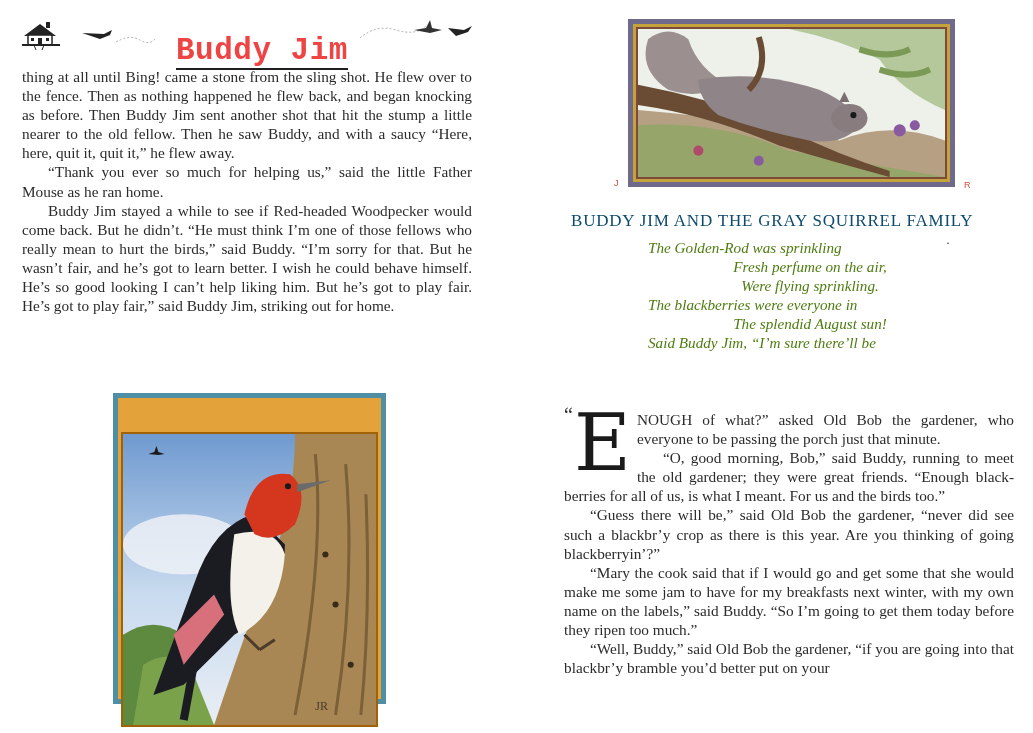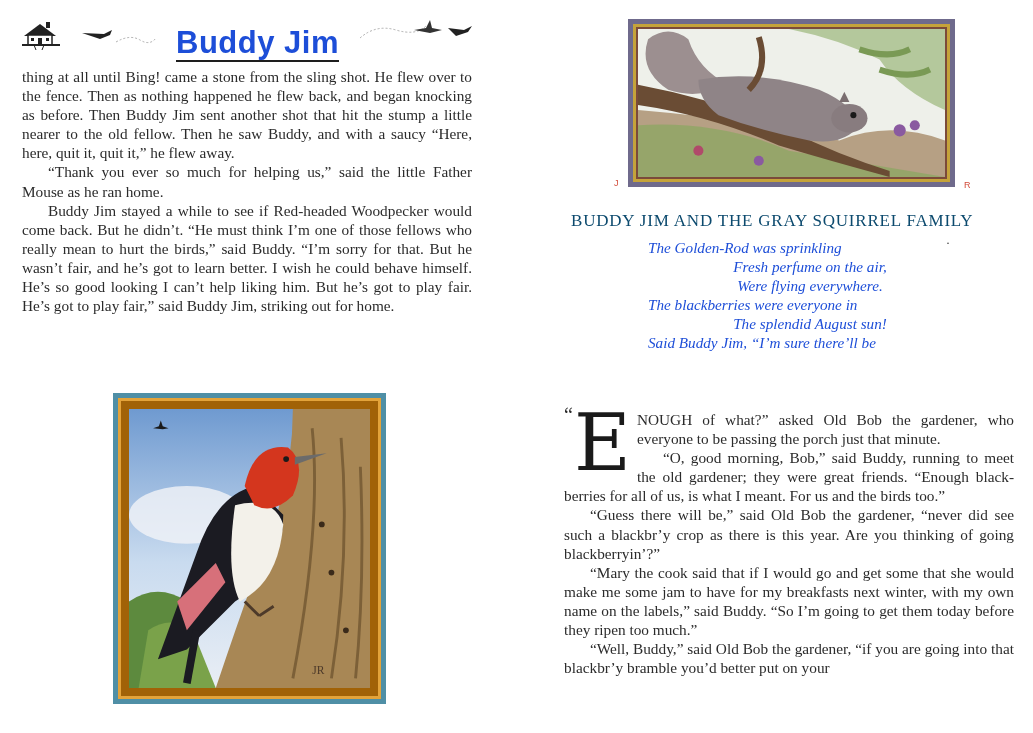--- a/index.html
+++ b/index.html
@@ -7,57 +7,57 @@
     width: 1033px; height: 733px; background: #ffffff; position: relative; overflow: hidden;
     font-family: "Liberation Serif", "DejaVu Serif", serif; color: #2a2a2a;
   }
   .page { position: absolute; top: 0; height: 733px; }
   .page-left { left: 0; width: 490px; }
   .page-right { left: 540px; width: 493px; }
 
   
   .running-head { position: absolute; left: 18px; top: 14px; width: 460px; height: 44px; }
   .head-title {
-    position: absolute; left: 158px; top: 12px; font-size: 31px; font-weight: bold;
-    letter-spacing: 0.5px; color: #1d4ed8; border-bottom: 2px solid #1e1e1e; line-height: 34px;
-    font-family: Liberation Sans, sans-serif;
+    position: absolute; left: 158px; top: 20px; font-size: 31px; font-weight: bold;
+    letter-spacing: 0.5px; color: #ef4444; border-bottom: 2px solid #1e1e1e; line-height: 34px;
+    font-family: Liberation Mono, monospace;
   }
   .head-orn { position: absolute; top: 6px; }
 
   .body-text {
     position: absolute; font-size: 15.3px; line-height: 19.1px; text-align: justify;
     text-align-last: left; color: #2b2b2b;
   }
   .body-text p { margin: 0; }
   .body-text p.indent { text-indent: 26px; }
 
   .left-text { left: 22px; top: 67px; width: 450px; }
 
   
   .plate { position: absolute; box-sizing: border-box; }
   .plate-woodpecker {
     left: 113px; top: 393px; width: 273px; height: 311px;
     border: 5px solid #4f8fa6; background: #e3a33a; padding: 3px;
   }
-  .plate-woodpecker .inner { width: 100%; height: 100%; border: 8px solid #a16207; box-sizing: border-box; overflow: hidden; }
+  .plate-woodpecker .inner { width: 100%; height: 100%; border: 2px solid #a16207; box-sizing: border-box; overflow: hidden; margin-top: 31px; }
   .plate-squirrel {
     left: 628px; top: 19px; width: 327px; height: 168px;
     border: 5px solid #6f6a8c; background: #c5a33a; padding: 3px;
   }
   .plate-squirrel .inner { width: 100%; height: 100%; border: 2px solid #7b4a3a; box-sizing: border-box; overflow: hidden; }
   .plate svg { display: block; width: 100%; height: 100%; }
   .plate-mark { position: absolute; font-size: 9px; color: #d24b3a; font-family: "Liberation Sans", sans-serif; }
 
   .chapter-title {
     position: absolute; left: 571px; top: 211px; width: 440px; font-size: 17px;
     letter-spacing: 0.8px; color: #0c4a6e; white-space: nowrap;
   }
   .poem {
     position: absolute; left: 648px; top: 238px; width: 300px;
-    font-style: italic; font-size: 15.2px; line-height: 19px; color: #1d4ed8;
+    font-style: italic; font-size: 15.2px; line-height: 19px; color: #4d7c0f;
   }
   .poem .line { white-space: nowrap; }
   .poem .line.in { padding-left: 24px; text-align: center; }
   .poem-dot { position: absolute; left: 946px; top: 236px; font-size: 12px; }
 
   .right-text { left: 564px; top: 410px; width: 450px; }
   .drop-quote { position: absolute; left: 564px; top: 404px; font-size: 20px; }
   .drop-cap {
     float: left; font-size: 78px; line-height: 62px; margin: 2px 6px 0 10px; color: #1a1a1a;
     font-family: "DejaVu Serif", serif;
@@ -156,21 +156,21 @@
   </div>
 </div>
 <div class="plate-mark" style="left:614px;top:178px">J</div>
 <div class="plate-mark" style="left:964px;top:180px">R</div>
 
 <div class="chapter-title">BUDDY JIM AND THE GRAY SQUIRREL FAMILY</div>
 
 <div class="poem">
   <div class="line">The Golden-Rod was sprinkling</div>
   <div class="line in">Fresh perfume on the air,</div>
-  <div class="line in">Were flying everywhere.</div>
+  <div class="line in">Were flying sprinkling.</div>
   <div class="line">The blackberries were everyone in</div>
   <div class="line in">The splendid August sun!</div>
   <div class="line">Said Buddy Jim, “I’m sure there’ll be</div>
 </div>
 <div class="poem-dot">·</div>
 
 <div class="drop-quote">“</div>
 <div class="body-text right-text">
   <span class="drop-cap">E</span>
   <p class="first">NOUGH of what?” asked Old Bob the gardener, who everyone to be passing the porch just that minute.</p>

